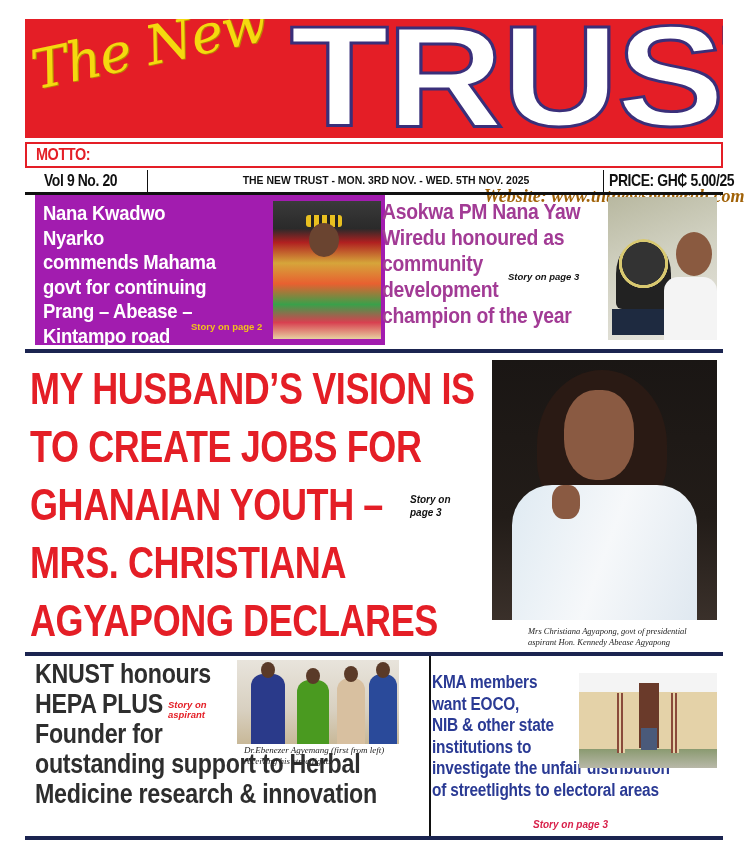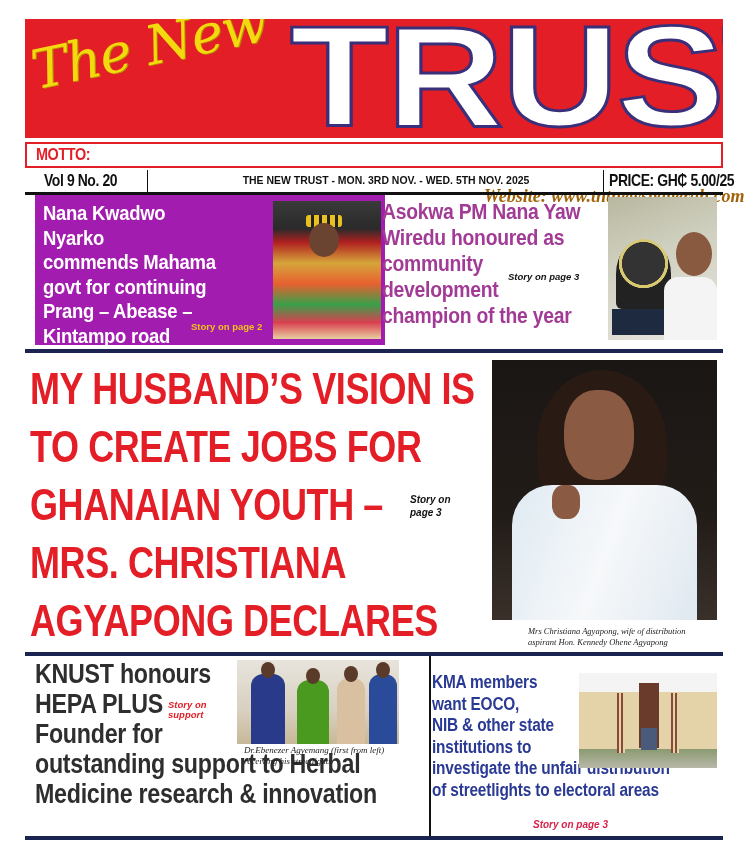--- a/index.html
+++ b/index.html
@@ -139,36 +139,36 @@
   <div>Story on</div>
   <div>page 3</div>
 </div>
 <div class="abs photo-woman">
   <div class="abs hair"></div>
   <div class="abs face"></div>
   <div class="abs shirt"></div>
   <div class="abs hand"></div>
 </div>
 <div class="abs caption-main">
-  <div>Mrs Christiana Agyapong, wife of distribution</div>
-  <div>aspirant Hon. Kennedy Ohene Agyapong</div>
+  <div>Mrs Christiana Agyapong, govt of presidential</div>
+  <div>aspirant Hon. Kennedy Abease Agyapong</div>
 </div>
 
 <div class="abs hr-navy" style="left:25px;top:652px;width:698px;"></div>
 
 <div class="abs knust-head">
   <div>KNUST honours</div>
   <div>HEPA PLUS</div>
   <div>Founder for</div>
   <div>outstanding support to Herbal</div>
   <div>Medicine research &amp; innovation</div>
 </div>
 <div class="abs knust-ref">
   <div>Story on</div>
-  <div>support</div>
+  <div>aspirant</div>
 </div>
 <div class="abs photo-group">
   <div class="abs p1"></div>
   <div class="abs p2"></div>
   <div class="abs p3"></div>
   <div class="abs p4"></div>
   <div class="abs h" style="left:24px;top:2px;"></div>
   <div class="abs h" style="left:69px;top:8px;"></div>
   <div class="abs h" style="left:107px;top:6px;"></div>
   <div class="abs h" style="left:139px;top:2px;"></div>

